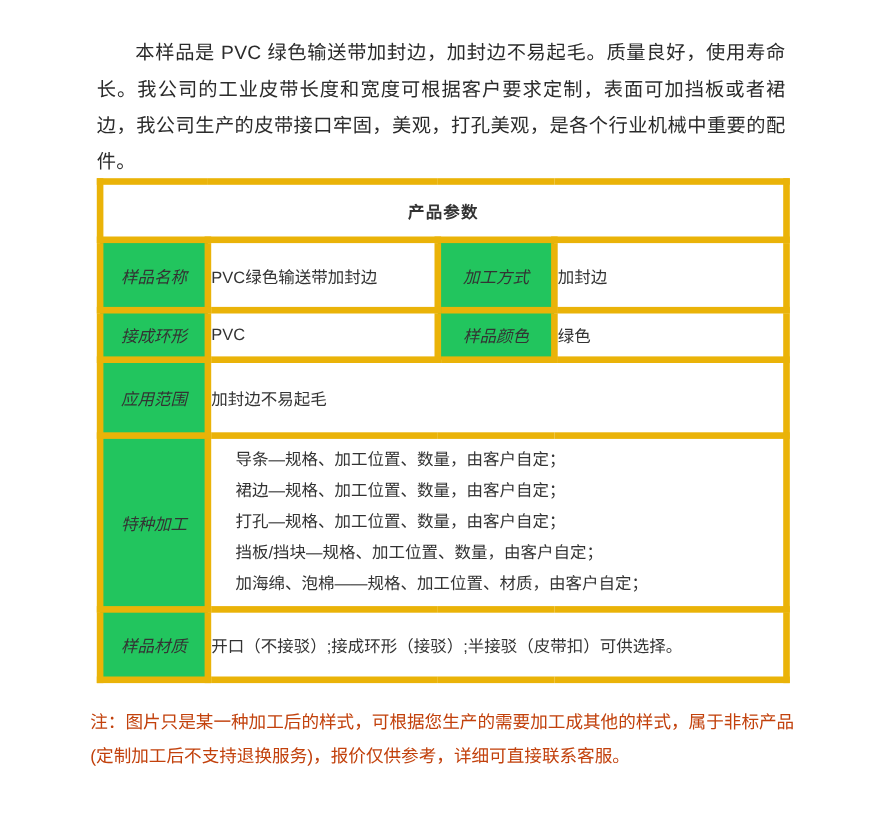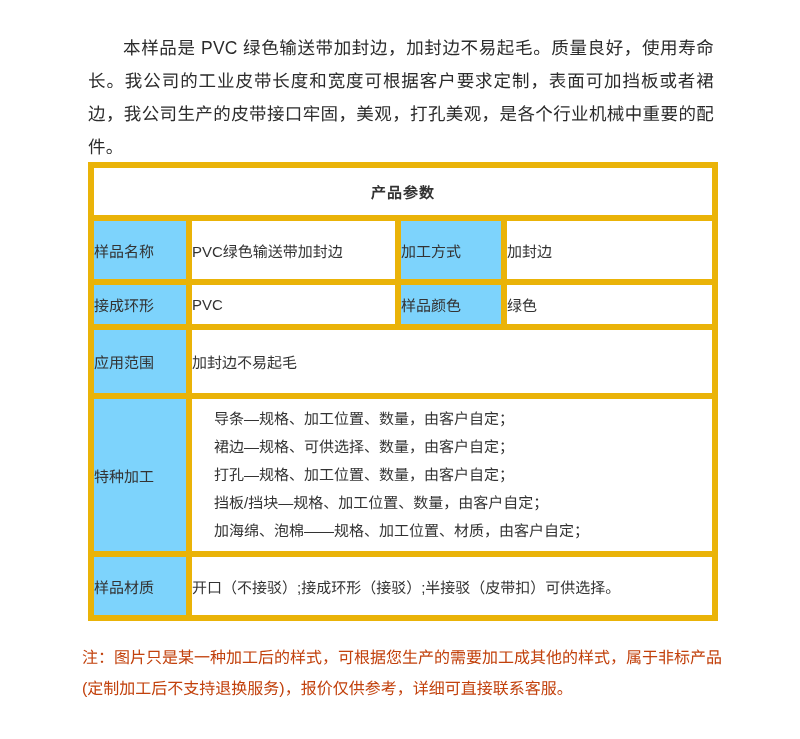--- a/index.html
+++ b/index.html
@@ -59,23 +59,25 @@
     height: 47px;
     text-align: center;
     font-size: 21px;
     font-weight: bold;
     color: #1f1f1f;
     letter-spacing: 1px;
     background: #ffffff;
   }
 
   .lbl {
-    background: #7dd3fc;
+    background: #22c55e;
+    text-align: center;
     color: #333333;
     font-size: 15px;
+    font-style: italic;
   }
   .val {
     background: #ffffff;
     text-align: left;
     padding-left: 11px;
     color: #333333;
     font-size: 15px;
   }
 
   .r-name   { height: 64px; }
@@ -142,21 +144,21 @@
       <tr class="r-range">
         <td class="lbl">应用范围</td>
         <td class="val" colspan="3">加封边不易起毛</td>
       </tr>
 
       <tr class="r-proc">
         <td class="lbl">特种加工</td>
         <td colspan="3" style="background:#ffffff;">
           <div class="proc-lines">
               <div>导条—规格、加工位置、数量，由客户自定；</div>
-              <div>裙边—规格、可供选择、数量，由客户自定；</div>
+              <div>裙边—规格、加工位置、数量，由客户自定；</div>
               <div>打孔—规格、加工位置、数量，由客户自定；</div>
               <div>挡板/挡块—规格、加工位置、数量，由客户自定；</div>
               <div>加海绵、泡棉——规格、加工位置、材质，由客户自定；</div>
             </div>
         </td>
       </tr>
 
       <tr class="r-join">
         <td class="lbl">样品材质</td>
         <td class="val" colspan="3">开口（不接驳）;接成环形（接驳）;半接驳（皮带扣）可供选择。</td>

